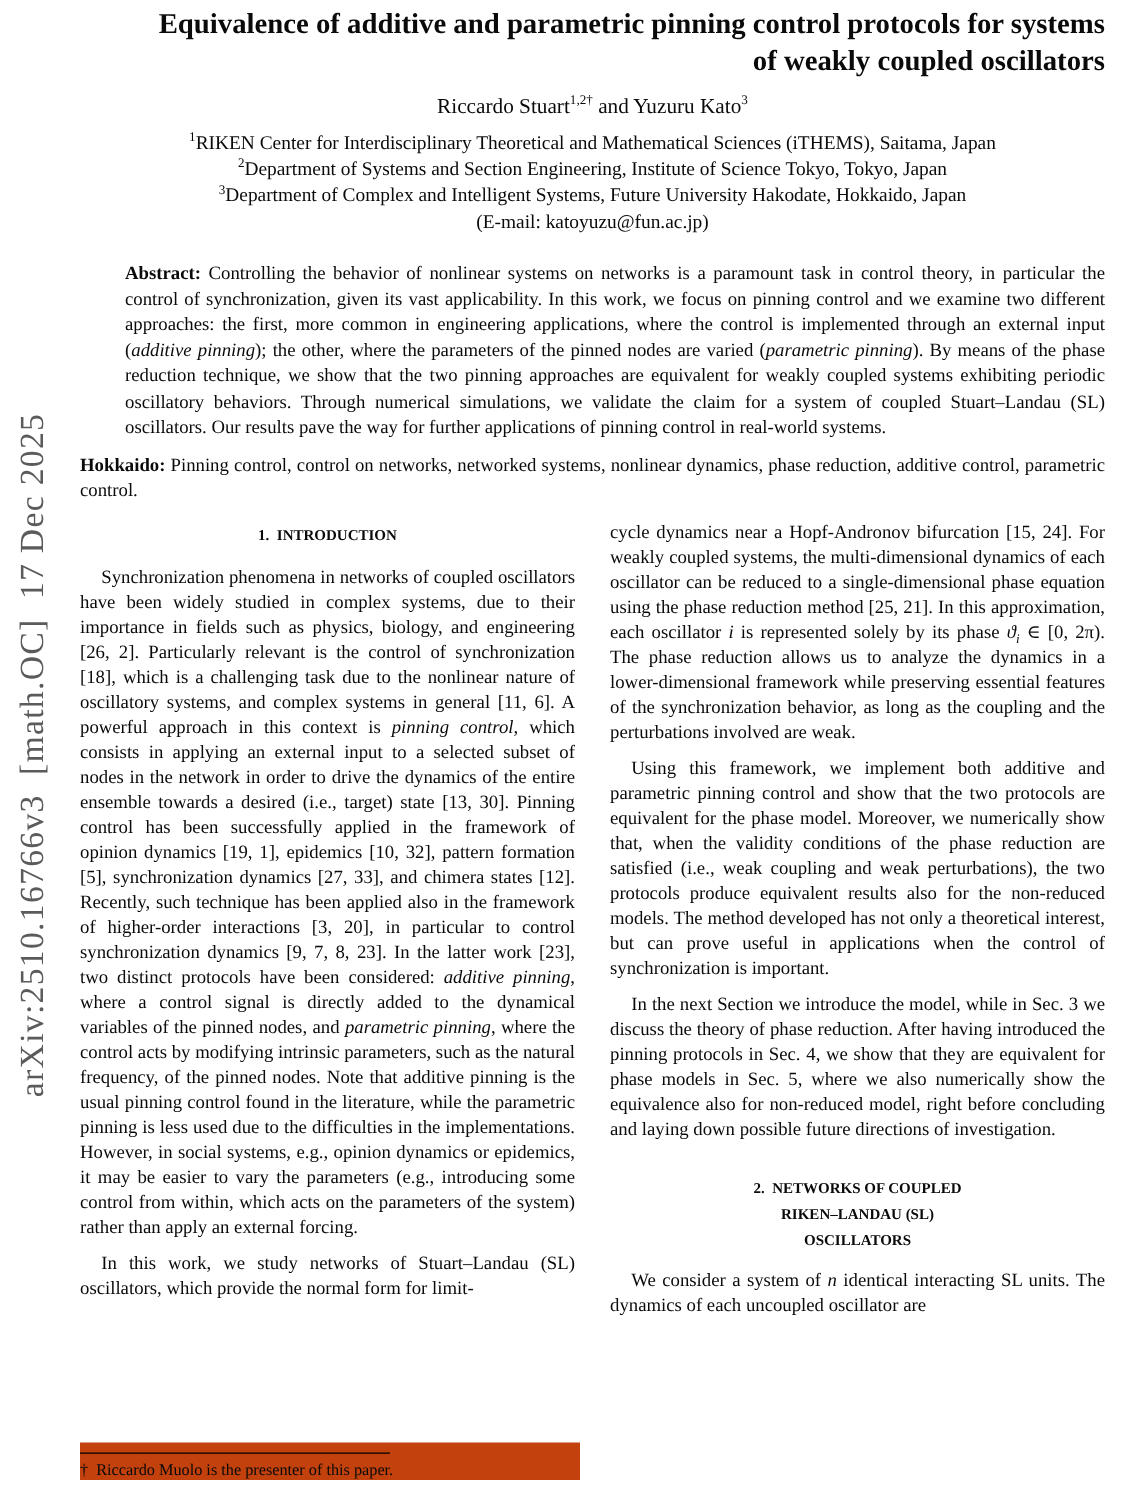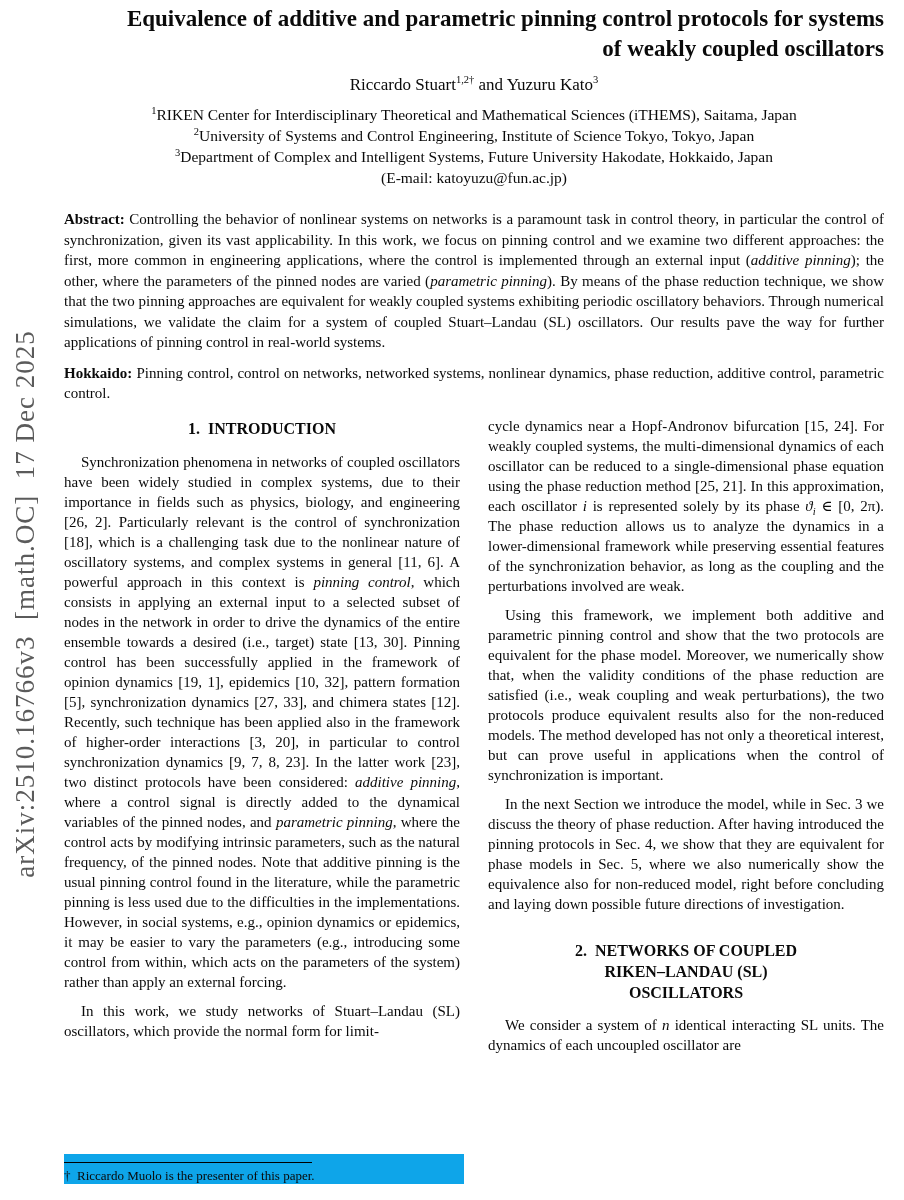--- a/index.html
+++ b/index.html
@@ -56,20 +56,21 @@
     text-align: center;
     font-size: 15.5px;
     line-height: 21px;
     margin-top: 8px;
   }
   .abstract {
     margin-top: 21px;
     font-size: 15px;
     line-height: 20.5px;
     text-align: justify;
+    margin-left: 36px;
   }
   .keywords {
     margin-top: 10px;
     font-size: 15px;
     line-height: 20.5px;
     text-align: justify;
   }
   .cols {
     display: flex;
     gap: 28px;
@@ -77,41 +78,41 @@
   }
   .col {
     width: 396px;
     font-size: 15px;
     line-height: 20px;
     text-align: justify;
   }
   .sec-heading {
     text-align: center;
     font-weight: bold;
-    font-size: 16px;
+    font-size: 12px;
     line-height: 21px;
     margin: 2px 0 13px 0;
   }
   .sec-heading.sec2 {
     margin-top: 26px;
     margin-bottom: 12px;
   }
   .col p {
     text-indent: 17px;
     margin-bottom: 9px;
   }
   .col p.noindent { text-indent: 0; }
   .it { font-style: italic; }
   .bold { font-weight: bold; }
   .footnote {
     position: absolute;
     left: 64px;
     top: 1154px;
     width: 400px;
-    background: #0ea5e9;
+    background: #c2410c;
     padding-top: 8px;
   }
   .footnote .rule {
     width: 248px;
     border-top: 1px solid #000;
     margin-bottom: 5px;
   }
   .footnote .fn-text {
     font-size: 13px;
     line-height: 16px;
@@ -128,21 +129,21 @@
     <span>Equivalence of additive and parametric pinning control protocols for systems</span><br>
     <span>of weakly coupled oscillators</span>
   </h1>
 
   <div class="authors">
     <span>Riccardo Stuart</span><span class="sup">1,2†</span><span> and </span><span>Yuzuru Kato</span><span class="sup">3</span>
   </div>
 
   <div class="affils">
     <div><span class="sup">1</span><span>RIKEN Center for Interdisciplinary Theoretical and Mathematical Sciences (iTHEMS), Saitama, Japan</span></div>
-    <div><span class="sup">2</span><span>University of Systems and Control Engineering, Institute of Science Tokyo, Tokyo, Japan</span></div>
+    <div><span class="sup">2</span><span>Department of Systems and Section Engineering, Institute of Science Tokyo, Tokyo, Japan</span></div>
     <div><span class="sup">3</span><span>Department of Complex and Intelligent Systems, Future University Hakodate, Hokkaido, Japan</span></div>
     <div><span>(E-mail: katoyuzu@fun.ac.jp)</span></div>
   </div>
 
   <p class="abstract"><span class="bold">Abstract:</span><span> Controlling the behavior of nonlinear systems on networks is a paramount task in control theory, in particular the control of synchronization, given its vast applicability. In this work, we focus on pinning control and we examine two different approaches: the first, more common in engineering applications, where the control is implemented through an external input (</span><span class="it">additive pinning</span><span>); the other, where the parameters of the pinned nodes are varied (</span><span class="it">parametric pinning</span><span>). By means of the phase reduction technique, we show that the two pinning approaches are equivalent for weakly coupled systems exhibiting periodic oscillatory behaviors. Through numerical simulations, we validate the claim for a system of coupled Stuart–Landau (SL) oscillators. Our results pave the way for further applications of pinning control in real-world systems.</span></p>
 
   <p class="keywords"><span class="bold">Hokkaido:</span><span> Pinning control, control on networks, networked systems, nonlinear dynamics, phase reduction, additive control, parametric control.</span></p>
 
   <div class="cols">
 

